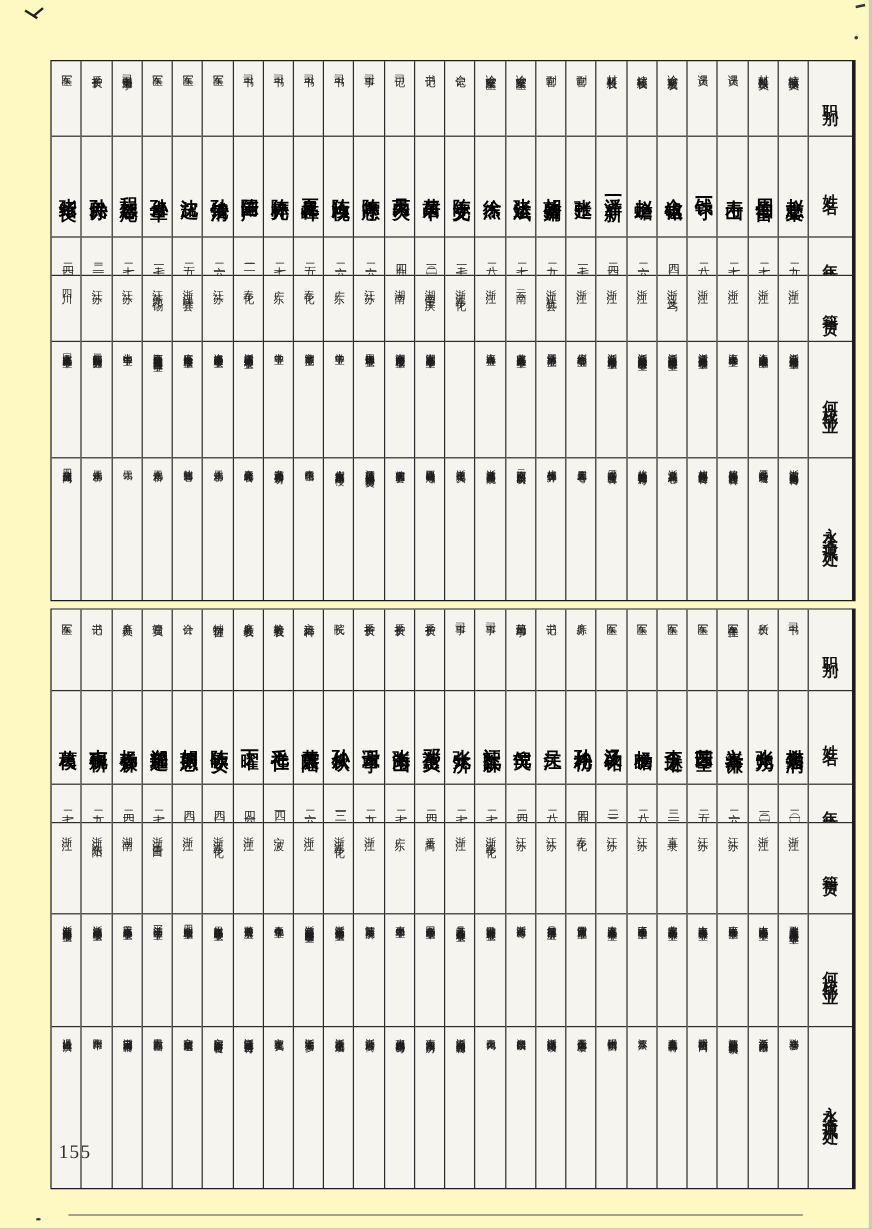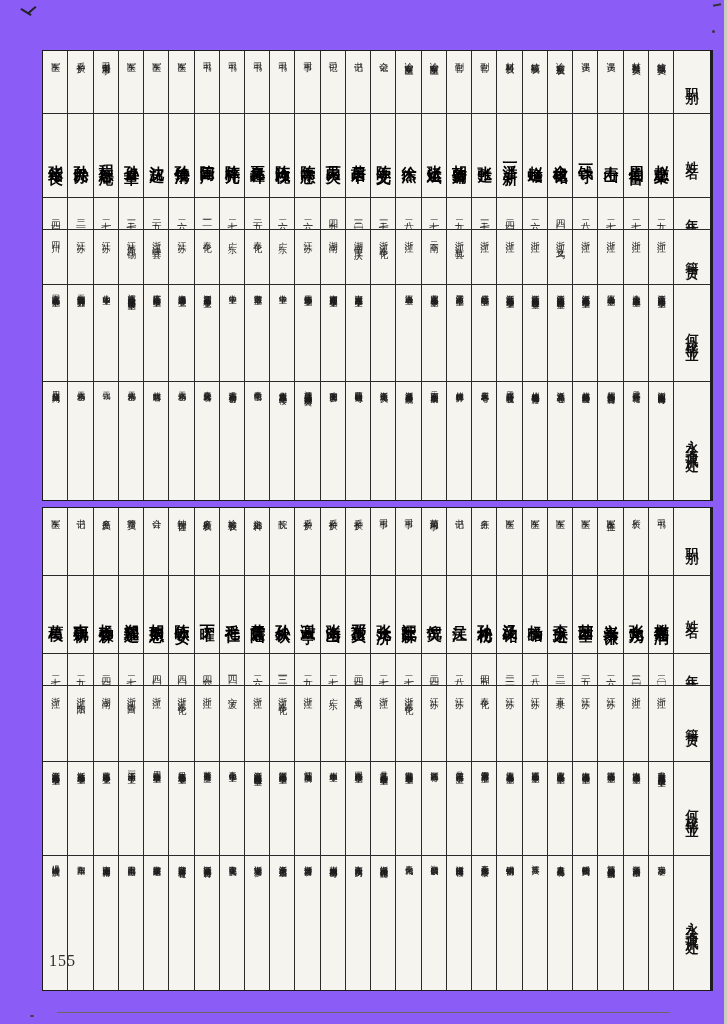--- a/index.html
+++ b/index.html
@@ -1,18 +1,18 @@
 <!DOCTYPE html>
 <html><head>
 <meta charset="utf-8">
 <style>
   html,body{margin:0;padding:0;background:#888;}
   .page{
     position:relative;width:727px;height:1024px;margin:0 auto;
-    background:#8b5cf6;overflow:hidden;
+    background:#fef9c3;overflow:hidden;
     font-family:"Liberation Serif","DejaVu Serif",serif;color:#1d1d1d;
   }
   .tables{position:absolute;left:42px;top:50px;width:671px;}
   .table{
     display:flex;flex-direction:row-reverse;
     border:1.5px solid #1c1c1c;border-right-width:3px;
     background:#f6f4ee;
   }
   .table + .table{margin-top:6px;}
   .col{flex:1 1 0;min-width:0;display:flex;flex-direction:column;border-left:1px solid #2b2b2b;}

